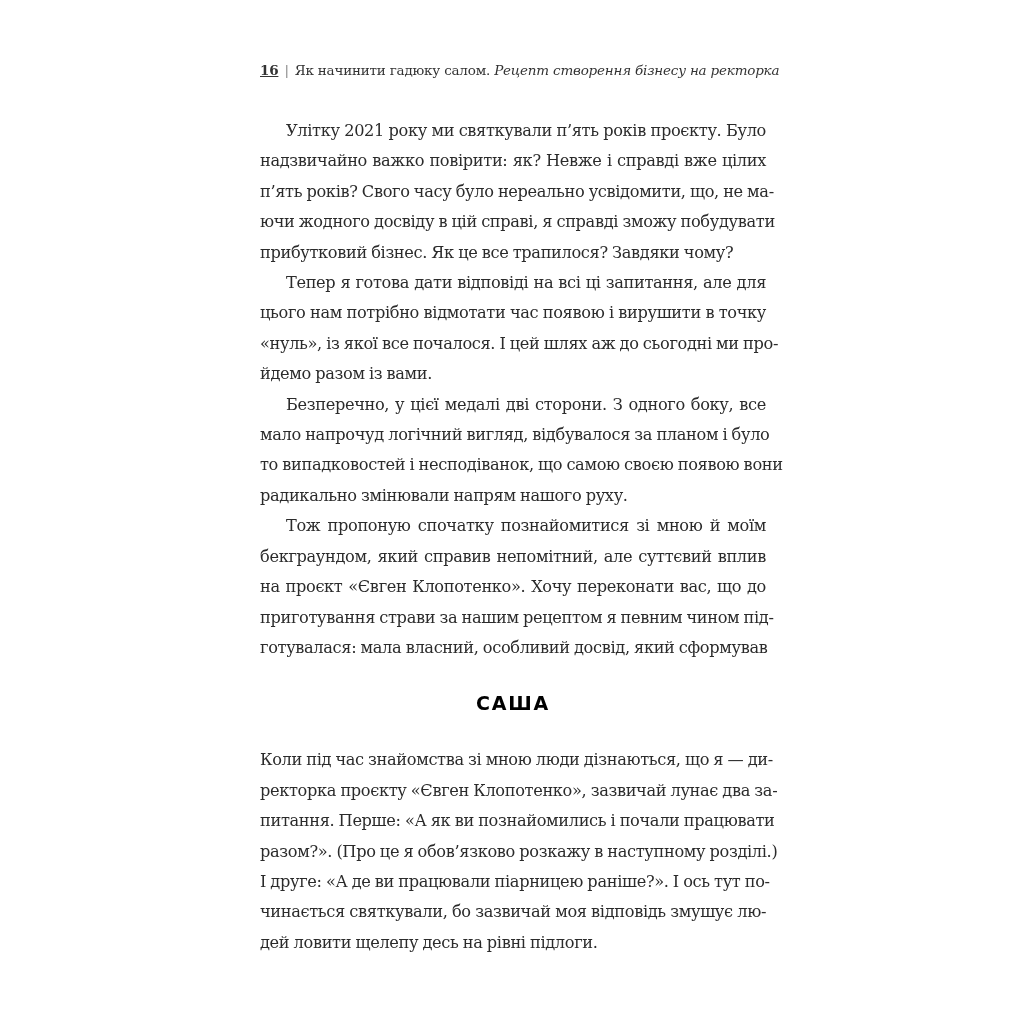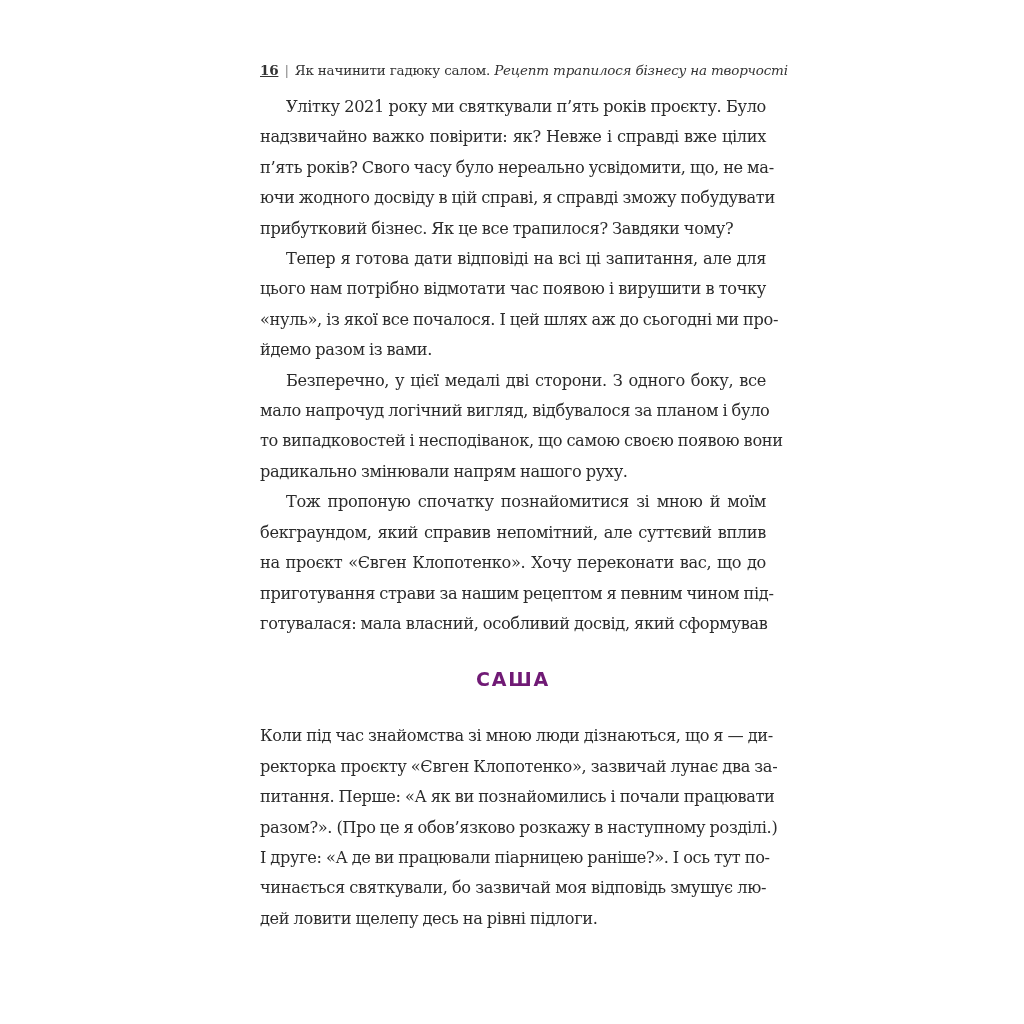--- a/index.html
+++ b/index.html
@@ -34,21 +34,21 @@
       text-decoration: underline;
     }
     .running-head .sep {
       color: #888;
       margin: 0 6px;
     }
     .running-head .subtitle {
       font-style: italic;
     }
     .body-text {
-      margin-top: 10px;
+      margin-top: 34px;
       font-size: 16.2px;
       line-height: 30.4px;
       letter-spacing: -0.35px;
       word-spacing: -0.5px;
     }
     .para {
       margin: 0;
       text-indent: 26px;
       text-align: justify;
       hyphens: manual;
@@ -71,32 +71,32 @@
     .noindent .line.first {
       padding-left: 0;
     }
     .section-heading {
       font-family: "DejaVu Sans", "Liberation Sans", sans-serif;
       font-weight: bold;
       font-size: 19px;
       letter-spacing: 1.8px;
       text-align: center;
       margin: 28px 0 30px 0;
-      color: #701a75;
+      color: #000000;
       line-height: 24px;
     }
   </style>
 </head>
 <body>
 
 <div class="page">
 
   <div class="running-head">
     <span class="pnum">16</span><span class="sep">|</span><span class="title">Як начинити гадюку салом.</span>
-    <span class="subtitle">Рецепт трапилося бізнесу на творчості</span>
+    <span class="subtitle">Рецепт створення бізнесу на ректорка</span>
   </div>
 
   <div class="body-text">
 
     <div class="para">
       <span class="line first">Улітку 2021 року ми святкували п’ять років проєкту. Було</span>
       <span class="line">надзвичайно важко повірити: як? Невже і справді вже цілих</span>
       <span class="line">п’ять років? Свого часу було нереально усвідомити, що, не ма-</span>
       <span class="line">ючи жодного досвіду в цій справі, я справді зможу побудувати</span>
       <span class="line last">прибутковий бізнес. Як це все трапилося? Завдяки чому?</span>

